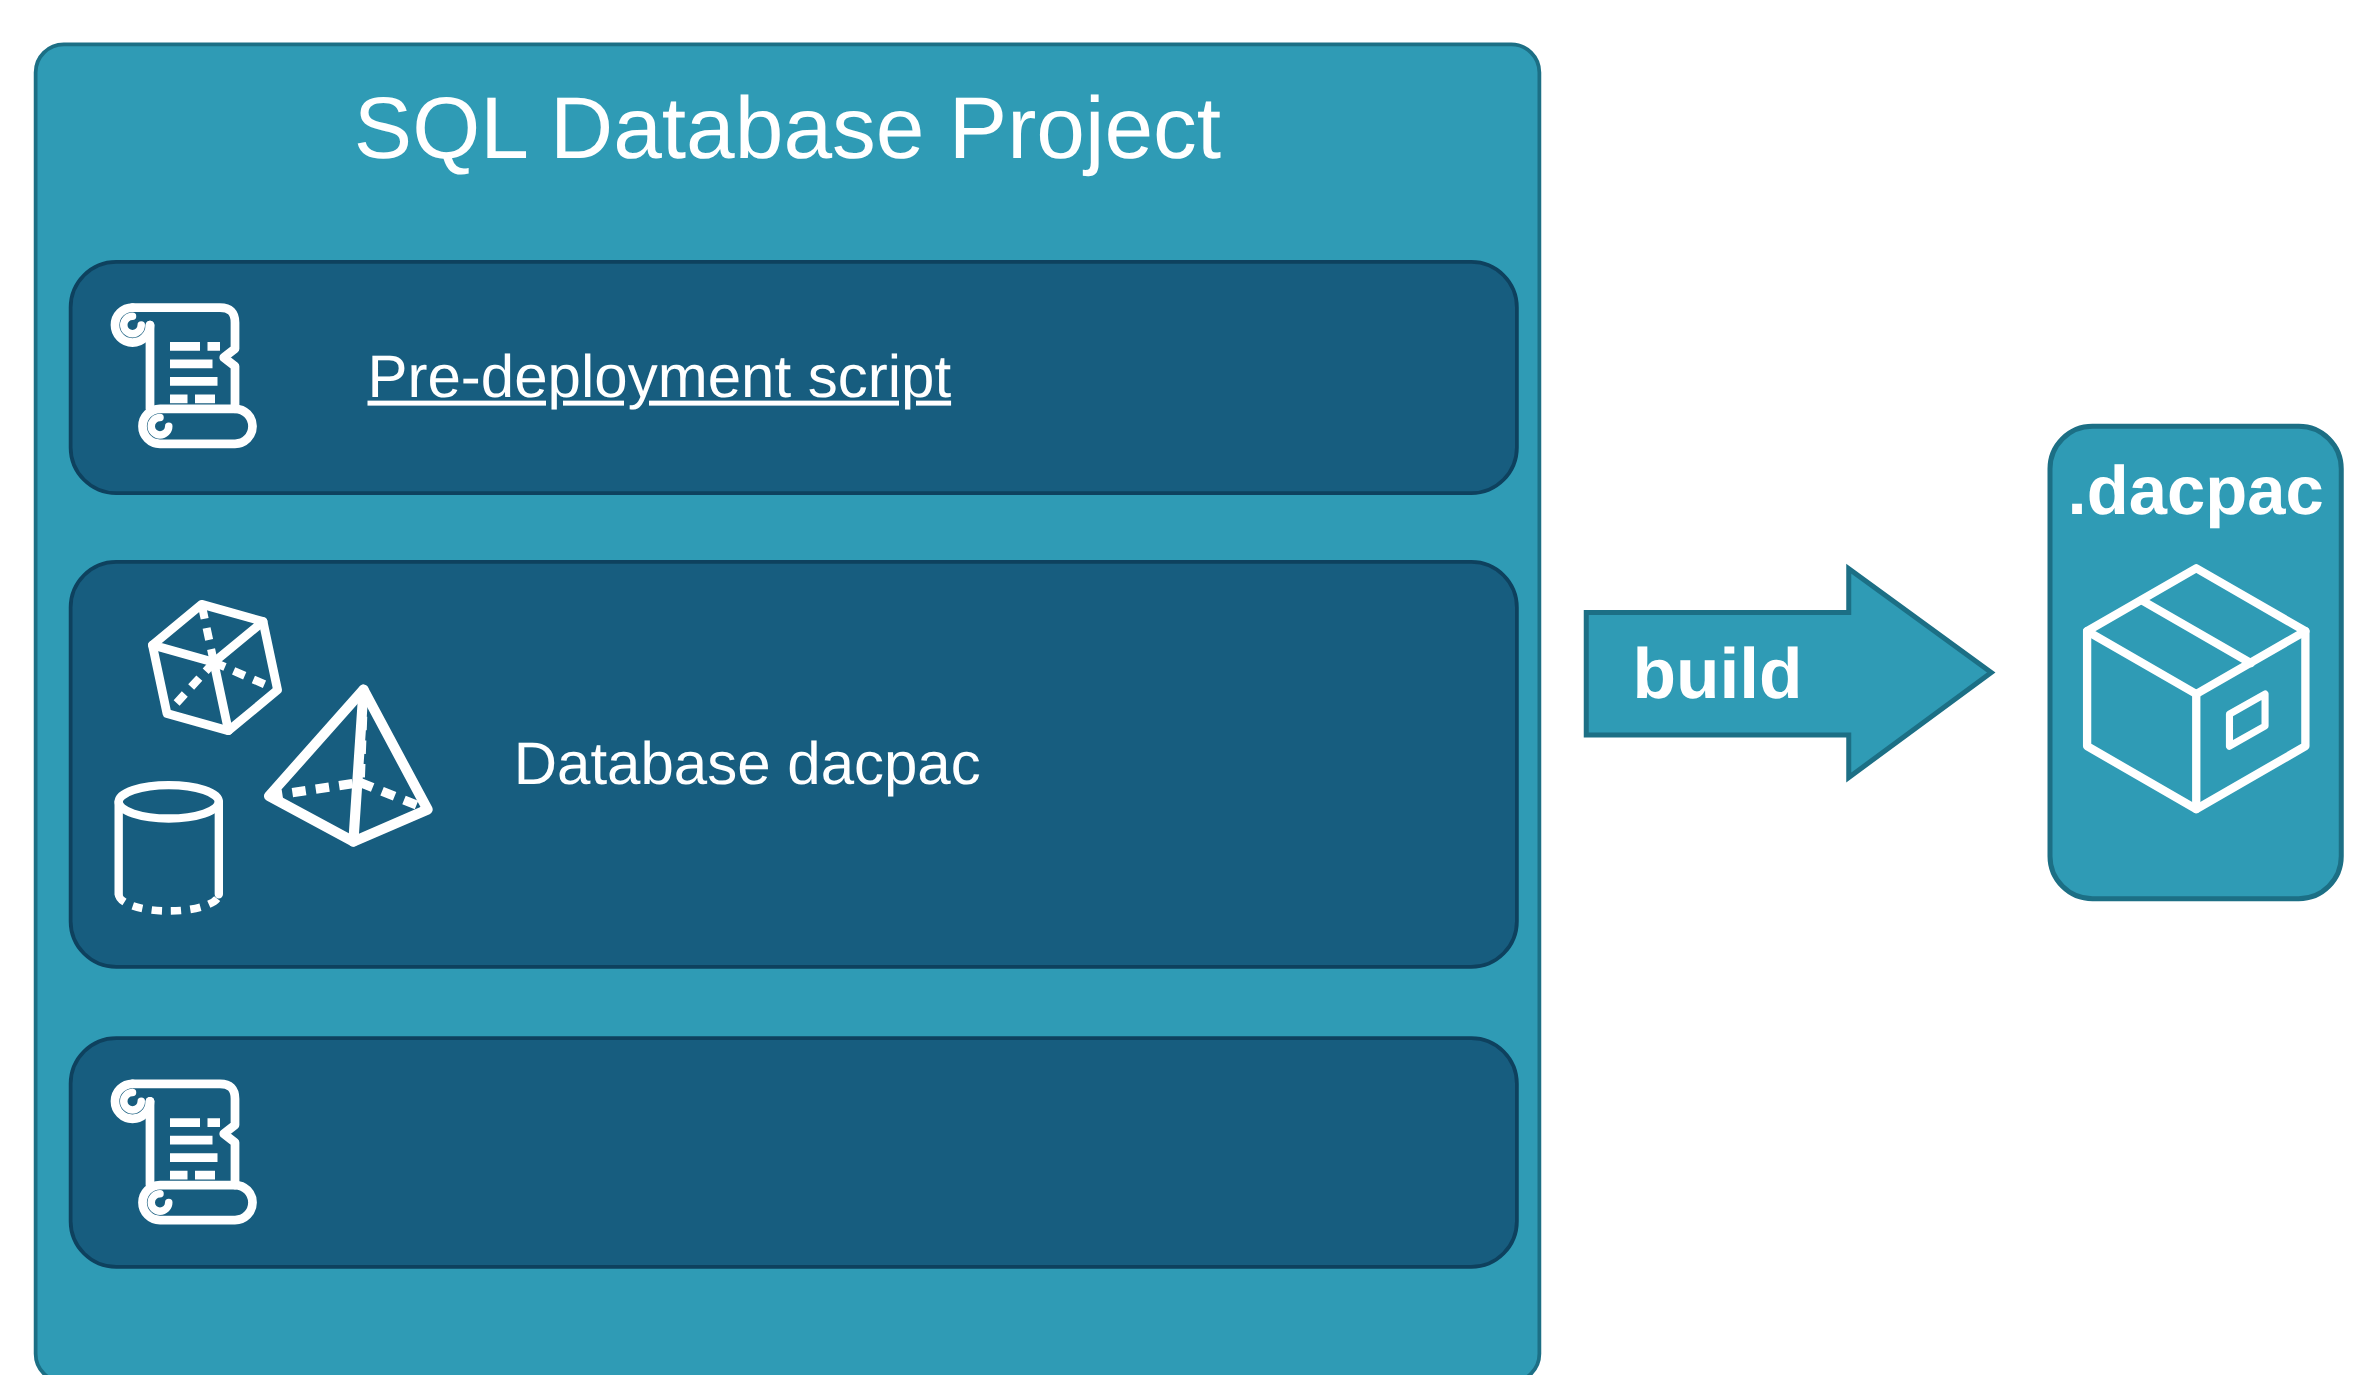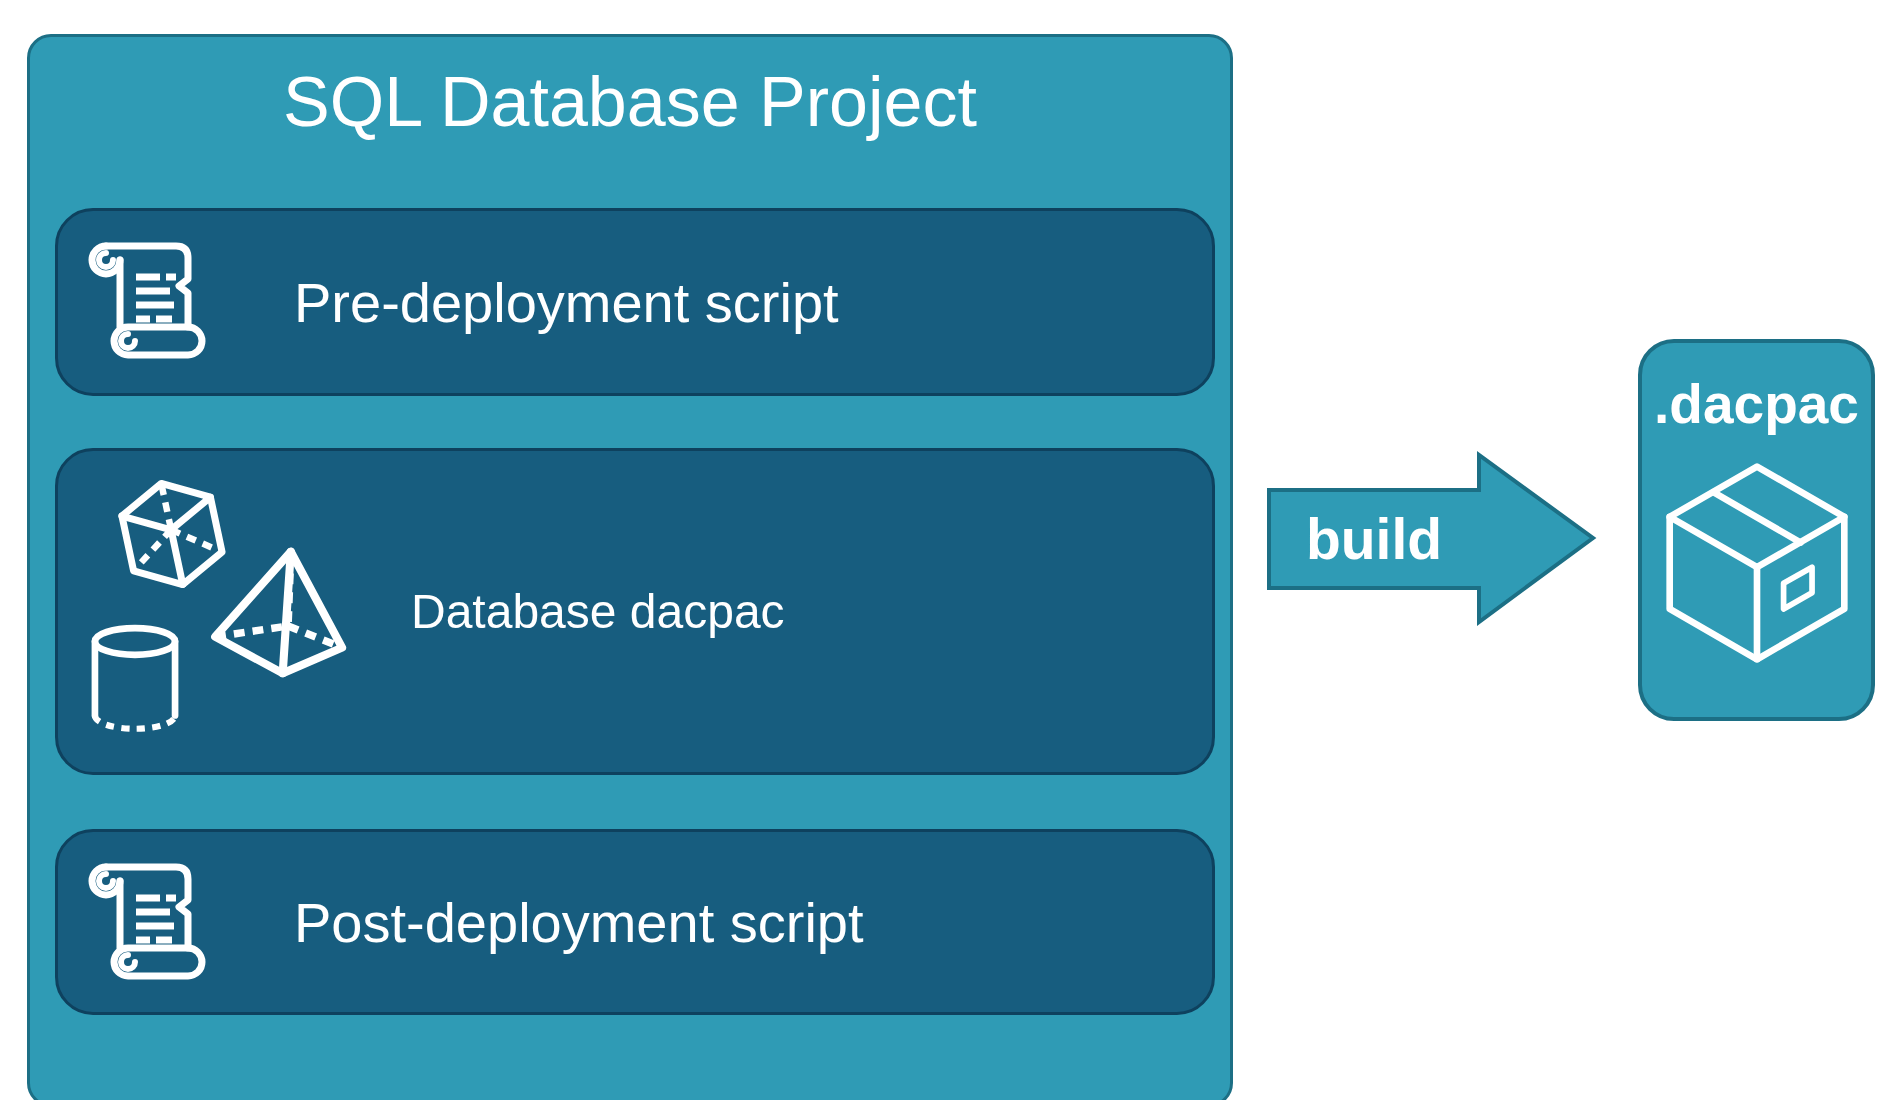--- a/index.html
+++ b/index.html
@@ -25,21 +25,21 @@
   
   .row{
     position:absolute;left:25px;width:1160px;
     background:var(--panel);border:3px solid var(--panel-border);border-radius:38px;
   }
   .row-pre {top:171px;height:188px;}
   .row-obj {top:411px;height:327px;}
   .row-post{top:792px;height:186px;}
   .row-label{
     position:absolute;left:236px;top:50%;transform:translateY(-50%);
-    font-size:56px;font-weight:400;color:var(--text);white-space:nowrap;
+    font-size:48px;font-weight:400;color:var(--text);white-space:nowrap;text-decoration:underline;
   }
   .row-label-2l{
     position:absolute;left:353px;top:50%;transform:translateY(-50%);
     font-size:48px;line-height:60px;font-weight:400;color:var(--text);white-space:nowrap;
   }
   .scroll-svg{position:absolute;left:26px;top:30px;overflow:visible;}
   .shape{position:absolute;overflow:visible;}
   .shape-cube{left:56px;top:27px;}
   .shape-pyr{left:152px;top:94px;}
   .shape-cyl{left:30px;top:173px;}
@@ -49,21 +49,21 @@
     position:absolute;left:1269px;top:490px;width:210px;height:98px;
     display:flex;align-items:center;justify-content:center;
     font-size:57px;font-weight:700;color:var(--text);
   }
   
   .dacpac{
     position:absolute;left:1638px;top:339px;width:237px;height:382px;
     background:var(--teal);border:4px solid var(--teal-border);border-radius:36px;
     text-align:center;
   }
-  .dacpac-label{margin-top:32px;font-size:55px;line-height:58px;font-weight:700;color:var(--text);}
+  .dacpac-label{margin-top:20px;font-size:55px;line-height:58px;font-weight:700;color:var(--text);}
   .package-svg{display:block;margin:26px auto 0;overflow:visible;}
   svg .ln{fill:none;stroke:#fff;stroke-linejoin:round;stroke-linecap:round;}
   svg .dsh{fill:none;stroke:#fff;stroke-linecap:butt;}
 </style>
 </head>
 <body>
 
 <div class="canvas">
 
   <div class="project">
@@ -109,21 +109,20 @@
     <div class="row row-post">
       <svg class="scroll-svg" width="137" height="128" viewBox="0 0 137 128">
         <path class="ln" stroke-width="7" d="M 22,5 H 92 Q 104,5 104,17 V 38 L 95,45 L 104,52 V 86"></path>
         <path class="ln" stroke-width="7" d="M 22,5 A 14,14 0 1 0 36,19"></path>
         <path class="ln" stroke-width="6" d="M 22,12 A 7,7 0 1 0 29,19"></path>
         <path class="ln" stroke-width="7" d="M 36,19 V 86"></path>
         <path class="ln" stroke-width="7" d="M 44,86 H 104 A 14,14 0 0 1 104,114 H 44 A 14,14 0 0 1 30,100 A 14,14 0 0 1 44,86 Z"></path>
         <path class="ln" stroke-width="6" d="M 44,93 A 7,7 0 1 0 51,100"></path>
         <path class="dsh" stroke-width="7" d="M 52,36 H 76 M 82,36 H 92 M 52,50 H 86 M 52,64 H 90 M 52,78 H 66 M 72,78 H 88"></path>
       </svg>
-      <div class="row-label">Post-deployment script</div>
     </div>
   </div>
 
   <svg class="arrow-svg" width="332" height="175" viewBox="0 0 332 175">
     <polygon points="4,39 214,39 214,4 328,87 214,171 214,137 4,137" fill="var(--teal)" stroke="var(--teal-border)" stroke-width="4"></polygon>
   </svg>
   <div class="arrow-label">build</div>
 
   <div class="dacpac">
     <div class="dacpac-label">.dacpac</div>

